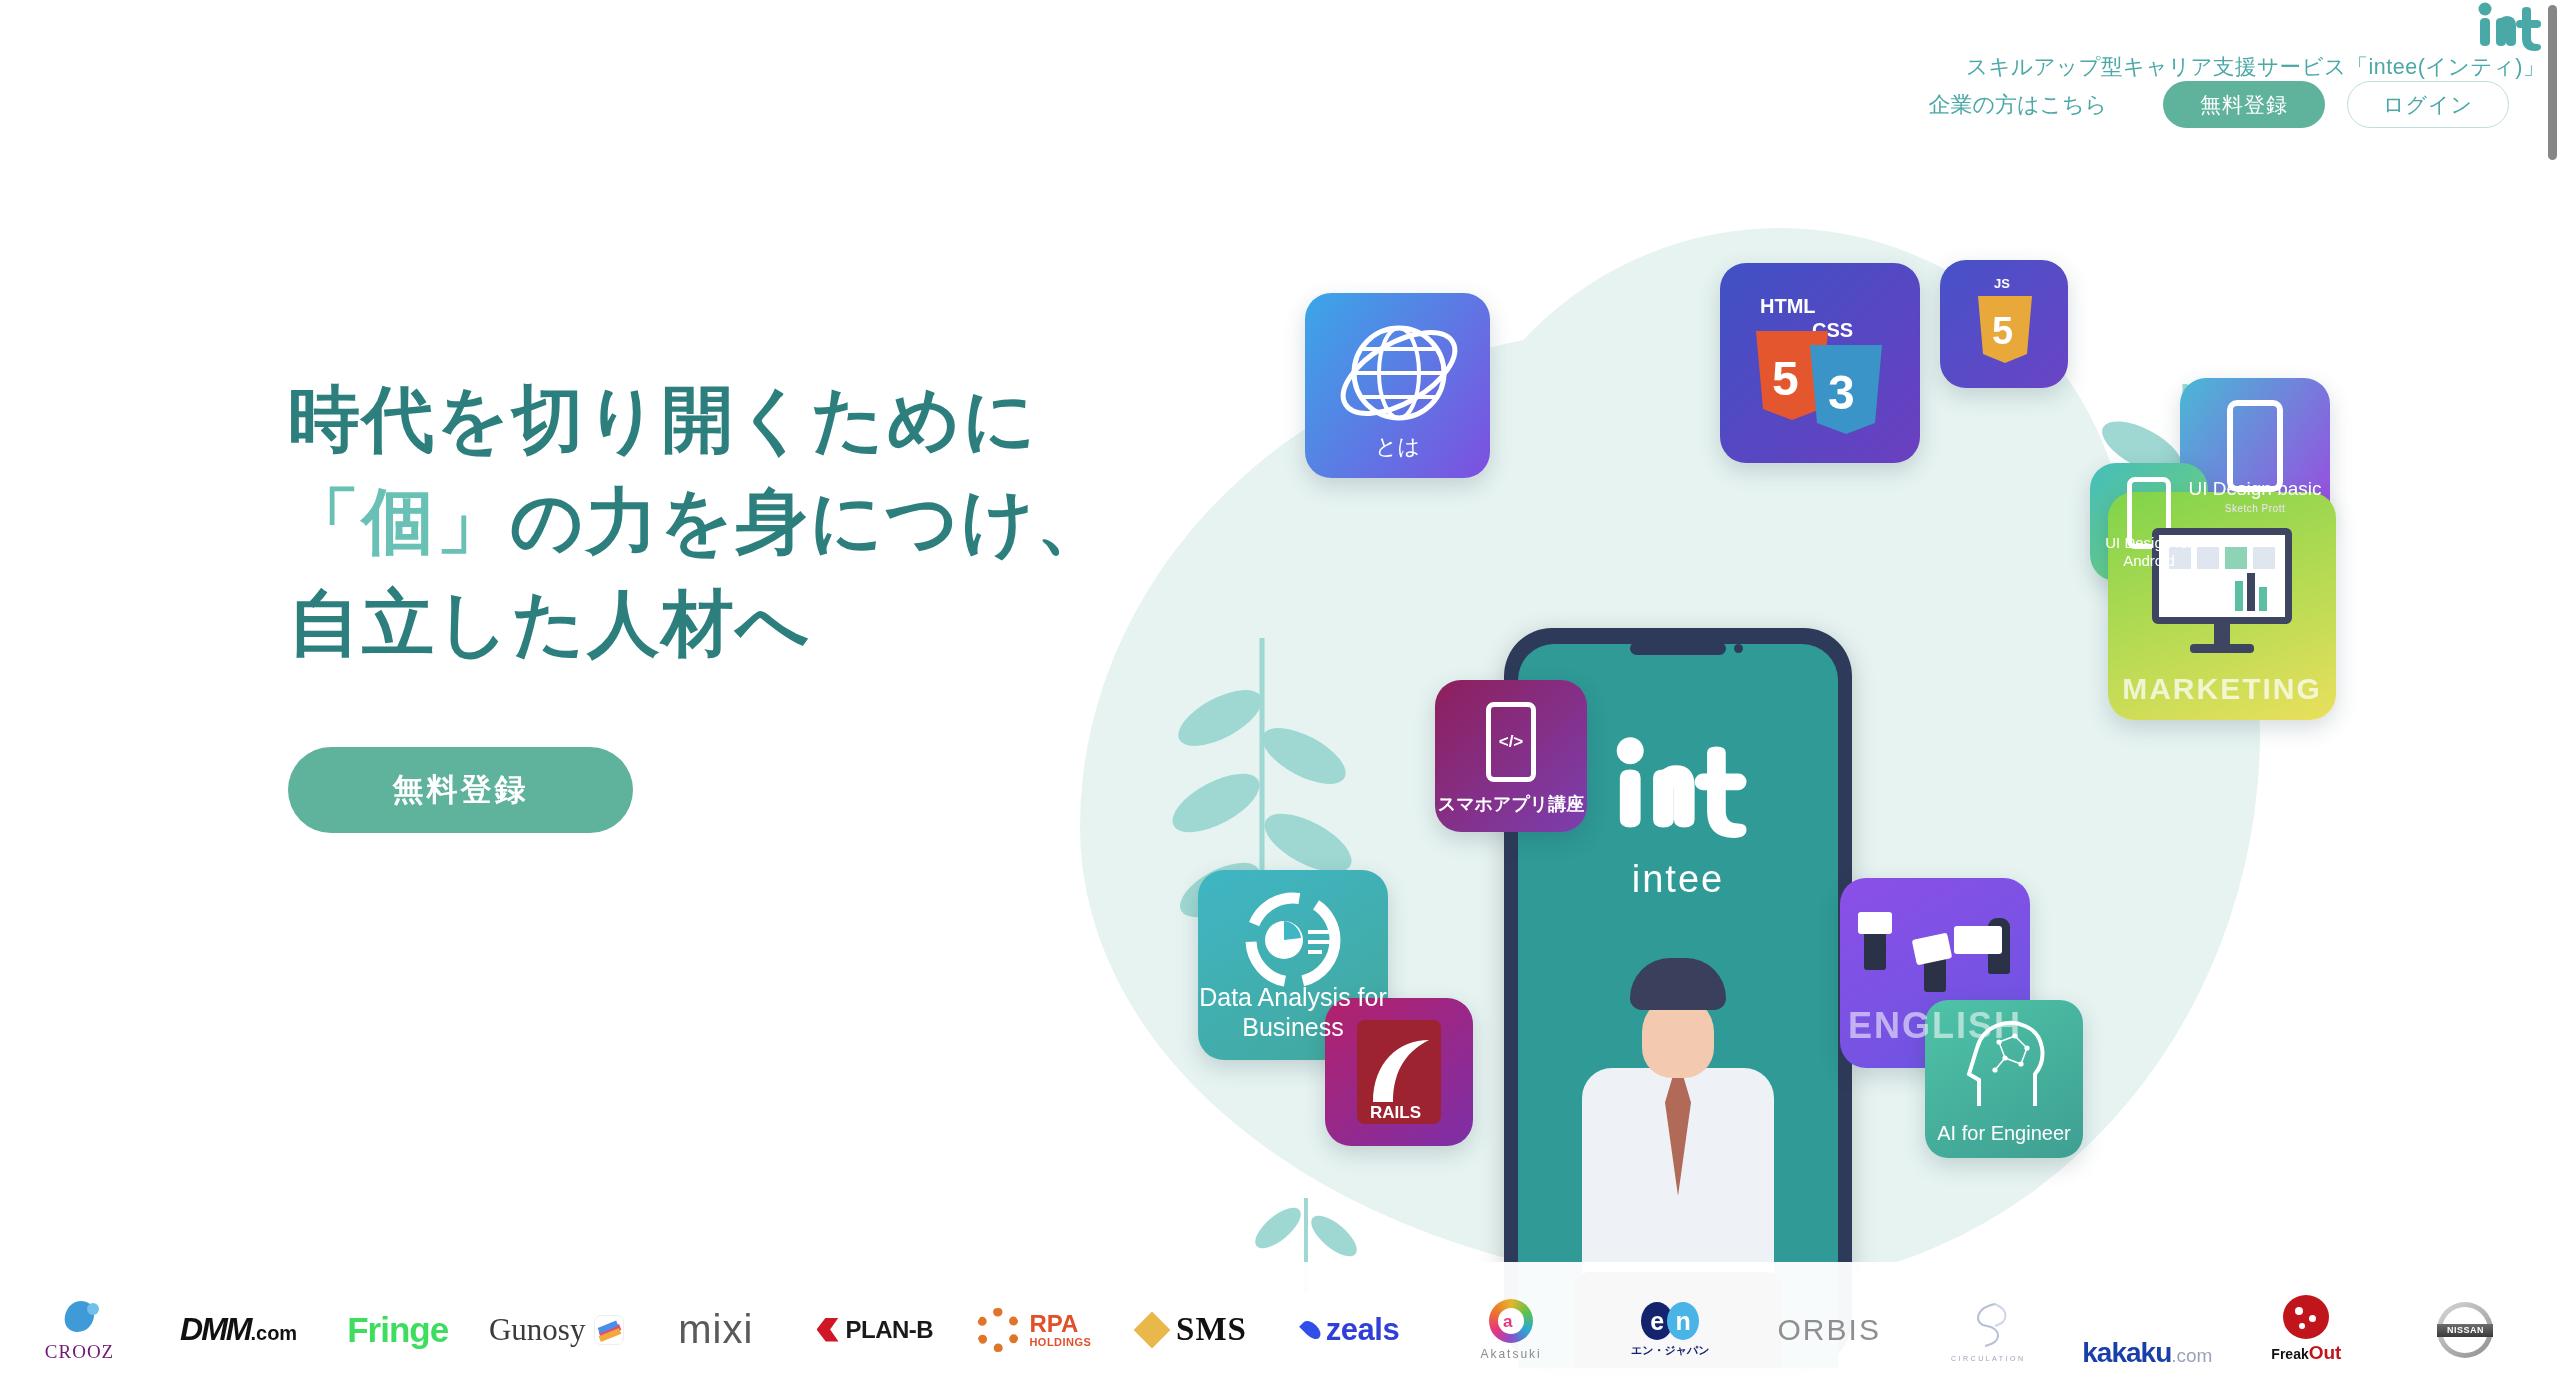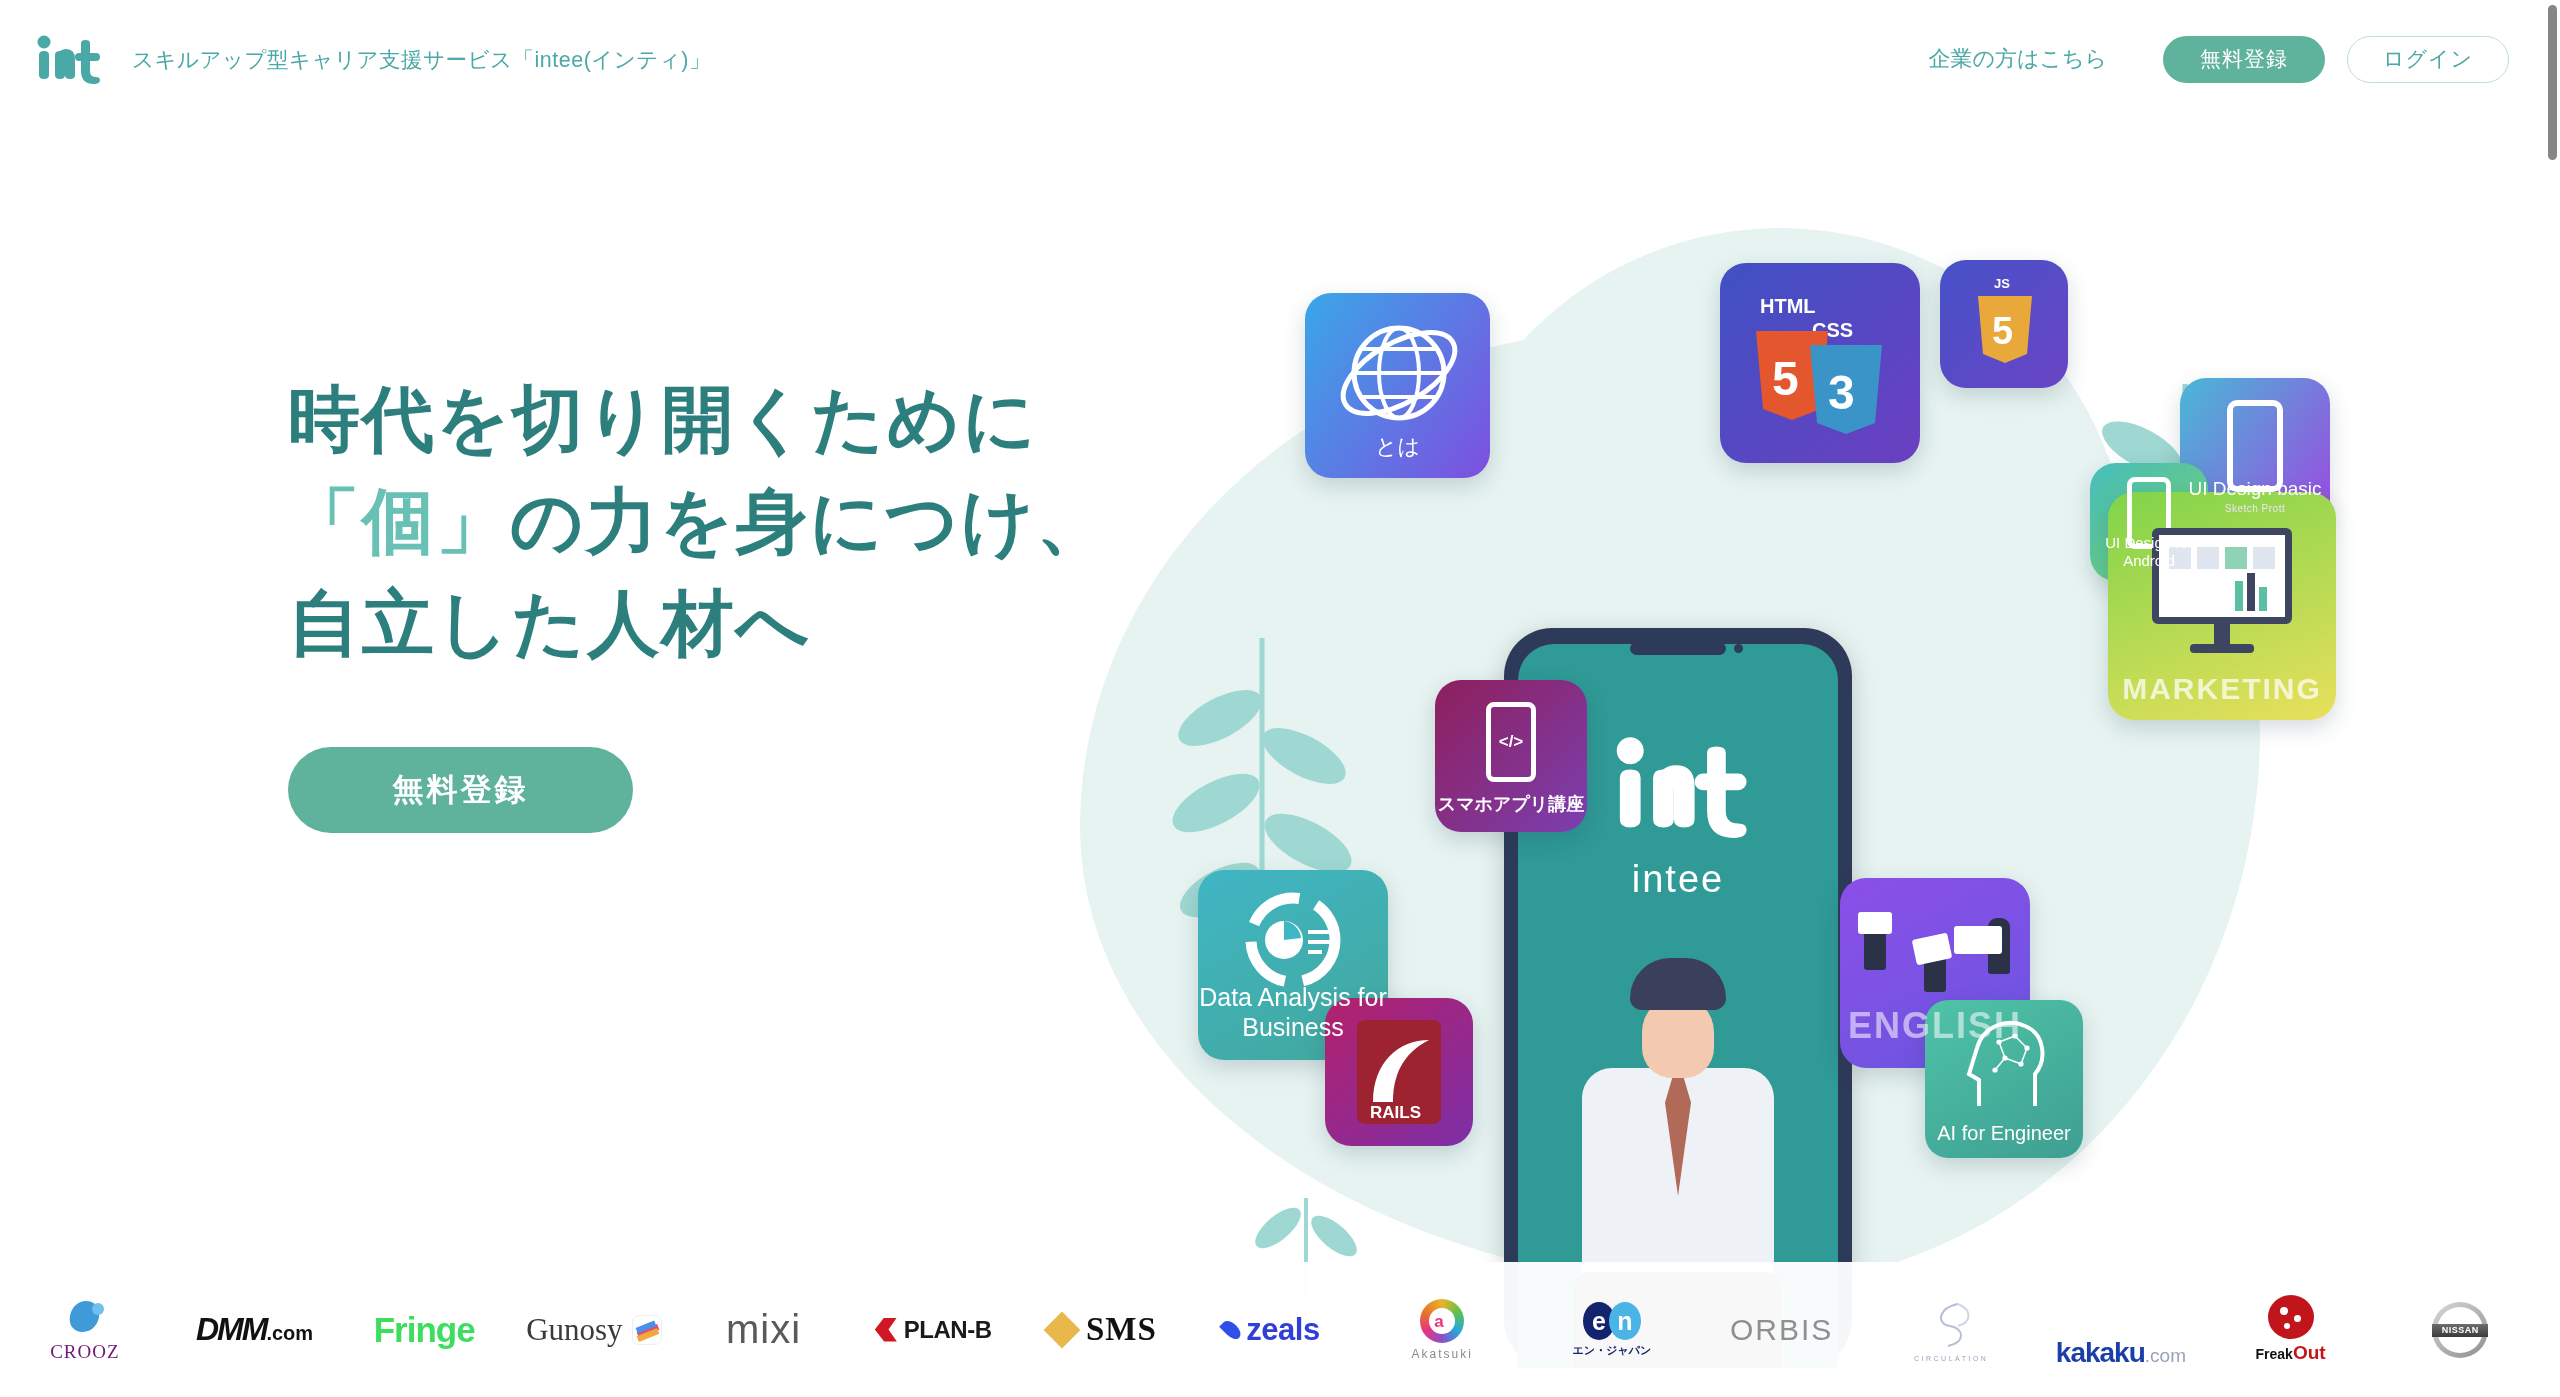--- a/index.html
+++ b/index.html
@@ -6,21 +6,21 @@
   * { margin:0; padding:0; box-sizing:border-box; }
   html,body { width:2560px; height:1397px; overflow:hidden; }
   body {
     font-family:"Liberation Sans","DejaVu Sans",sans-serif;
     background:#ffffff; color:#2e8b87; position:relative;
   }
 
   
   .header {
     position:absolute; top:0; left:0; width:2545px; height:118px;
-    display:flex; align-items:center; background:#fff; z-index:40;
+    display:flex; align-items:flex-end; background:#fff; z-index:40;flex-direction:column;
   }
   .logo-wrap { margin-left:30px; width:74px; height:60px;
     display:flex; align-items:center; justify-content:center; }
   .logo-wrap svg { display:block; }
   .tagline {
     margin-left:28px; font-size:21.5px; letter-spacing:.5px;
     color:#4aa8a6; font-weight:400; white-space:nowrap;
   }
   .header-right { margin-left:auto; display:flex; align-items:center;
     margin-right:36px; }
@@ -413,20 +413,29 @@
     <span style="font-size:40px;color:#5a5a5a;letter-spacing:1px;font-weight:300;">mixi</span>
   </div>
 
   <div class="logo-cell">
     <span style="display:flex;align-items:center;">
       <span style="display:inline-block;width:22px;height:24px;background:#cf1726;margin-right:7px;clip-path:polygon(100% 0,42% 0,0 50%,42% 100%,100% 100%,62% 50%);"></span>
       <span style="font-size:24px;font-weight:800;color:#1a1a1a;letter-spacing:-.5px;">PLAN-B</span>
     </span>
   </div>
 
+  <div class="logo-cell">
+    <span style="display:flex;align-items:center;">
+      <span style="display:inline-block;width:44px;height:44px;border-radius:50%;border:9px dotted #e0742a;margin-right:9px;"></span>
+      <span style="display:inline-block;text-align:left;">
+        <span style="display:block;font-size:24px;font-weight:800;color:#e0512a;line-height:1;">RPA</span>
+        <span style="display:block;font-size:11px;font-weight:700;color:#e0512a;letter-spacing:.5px;">HOLDINGS</span>
+      </span>
+    </span>
+  </div>
 
   <div class="logo-cell">
     <span style="display:flex;align-items:center;">
       <span style="display:inline-block;width:26px;height:26px;background:#e8b84a;transform:rotate(45deg);margin-right:11px;"></span>
       <span class="lg-txt" style="font-size:33px;font-weight:700;color:#111;letter-spacing:1px;">SMS</span>
     </span>
   </div>
 
   <div class="logo-cell">
     <span style="display:flex;align-items:center;">

